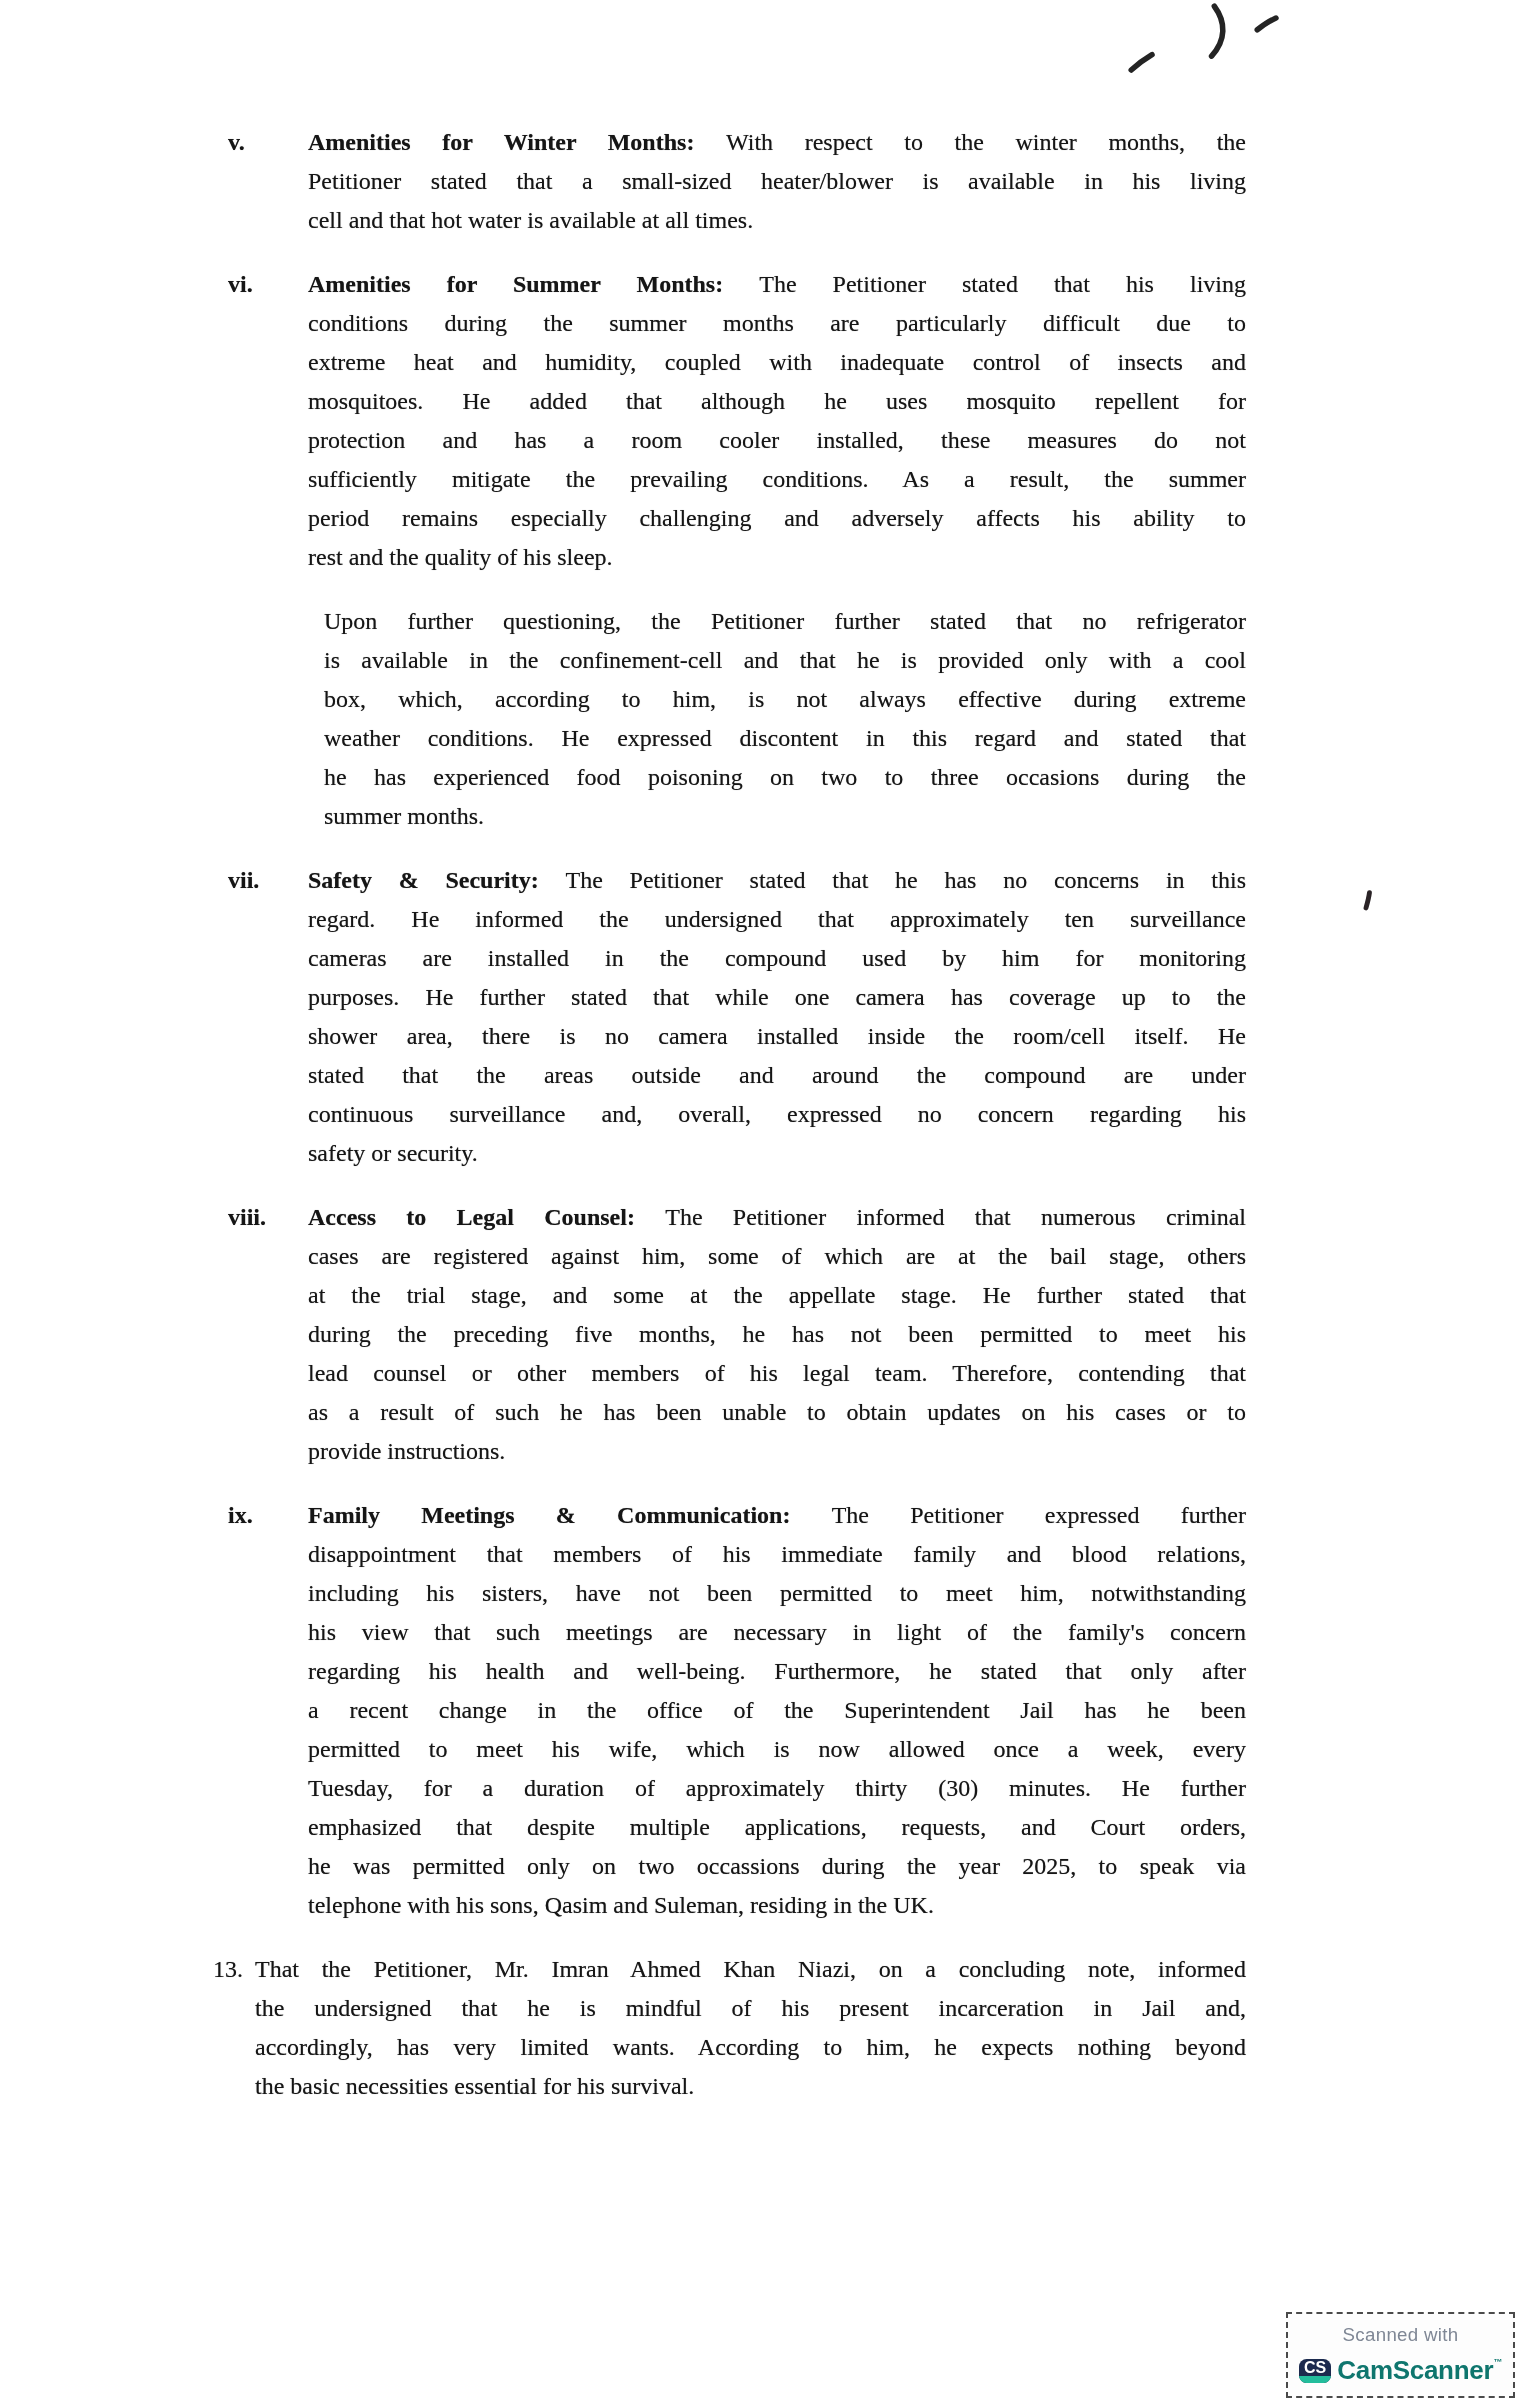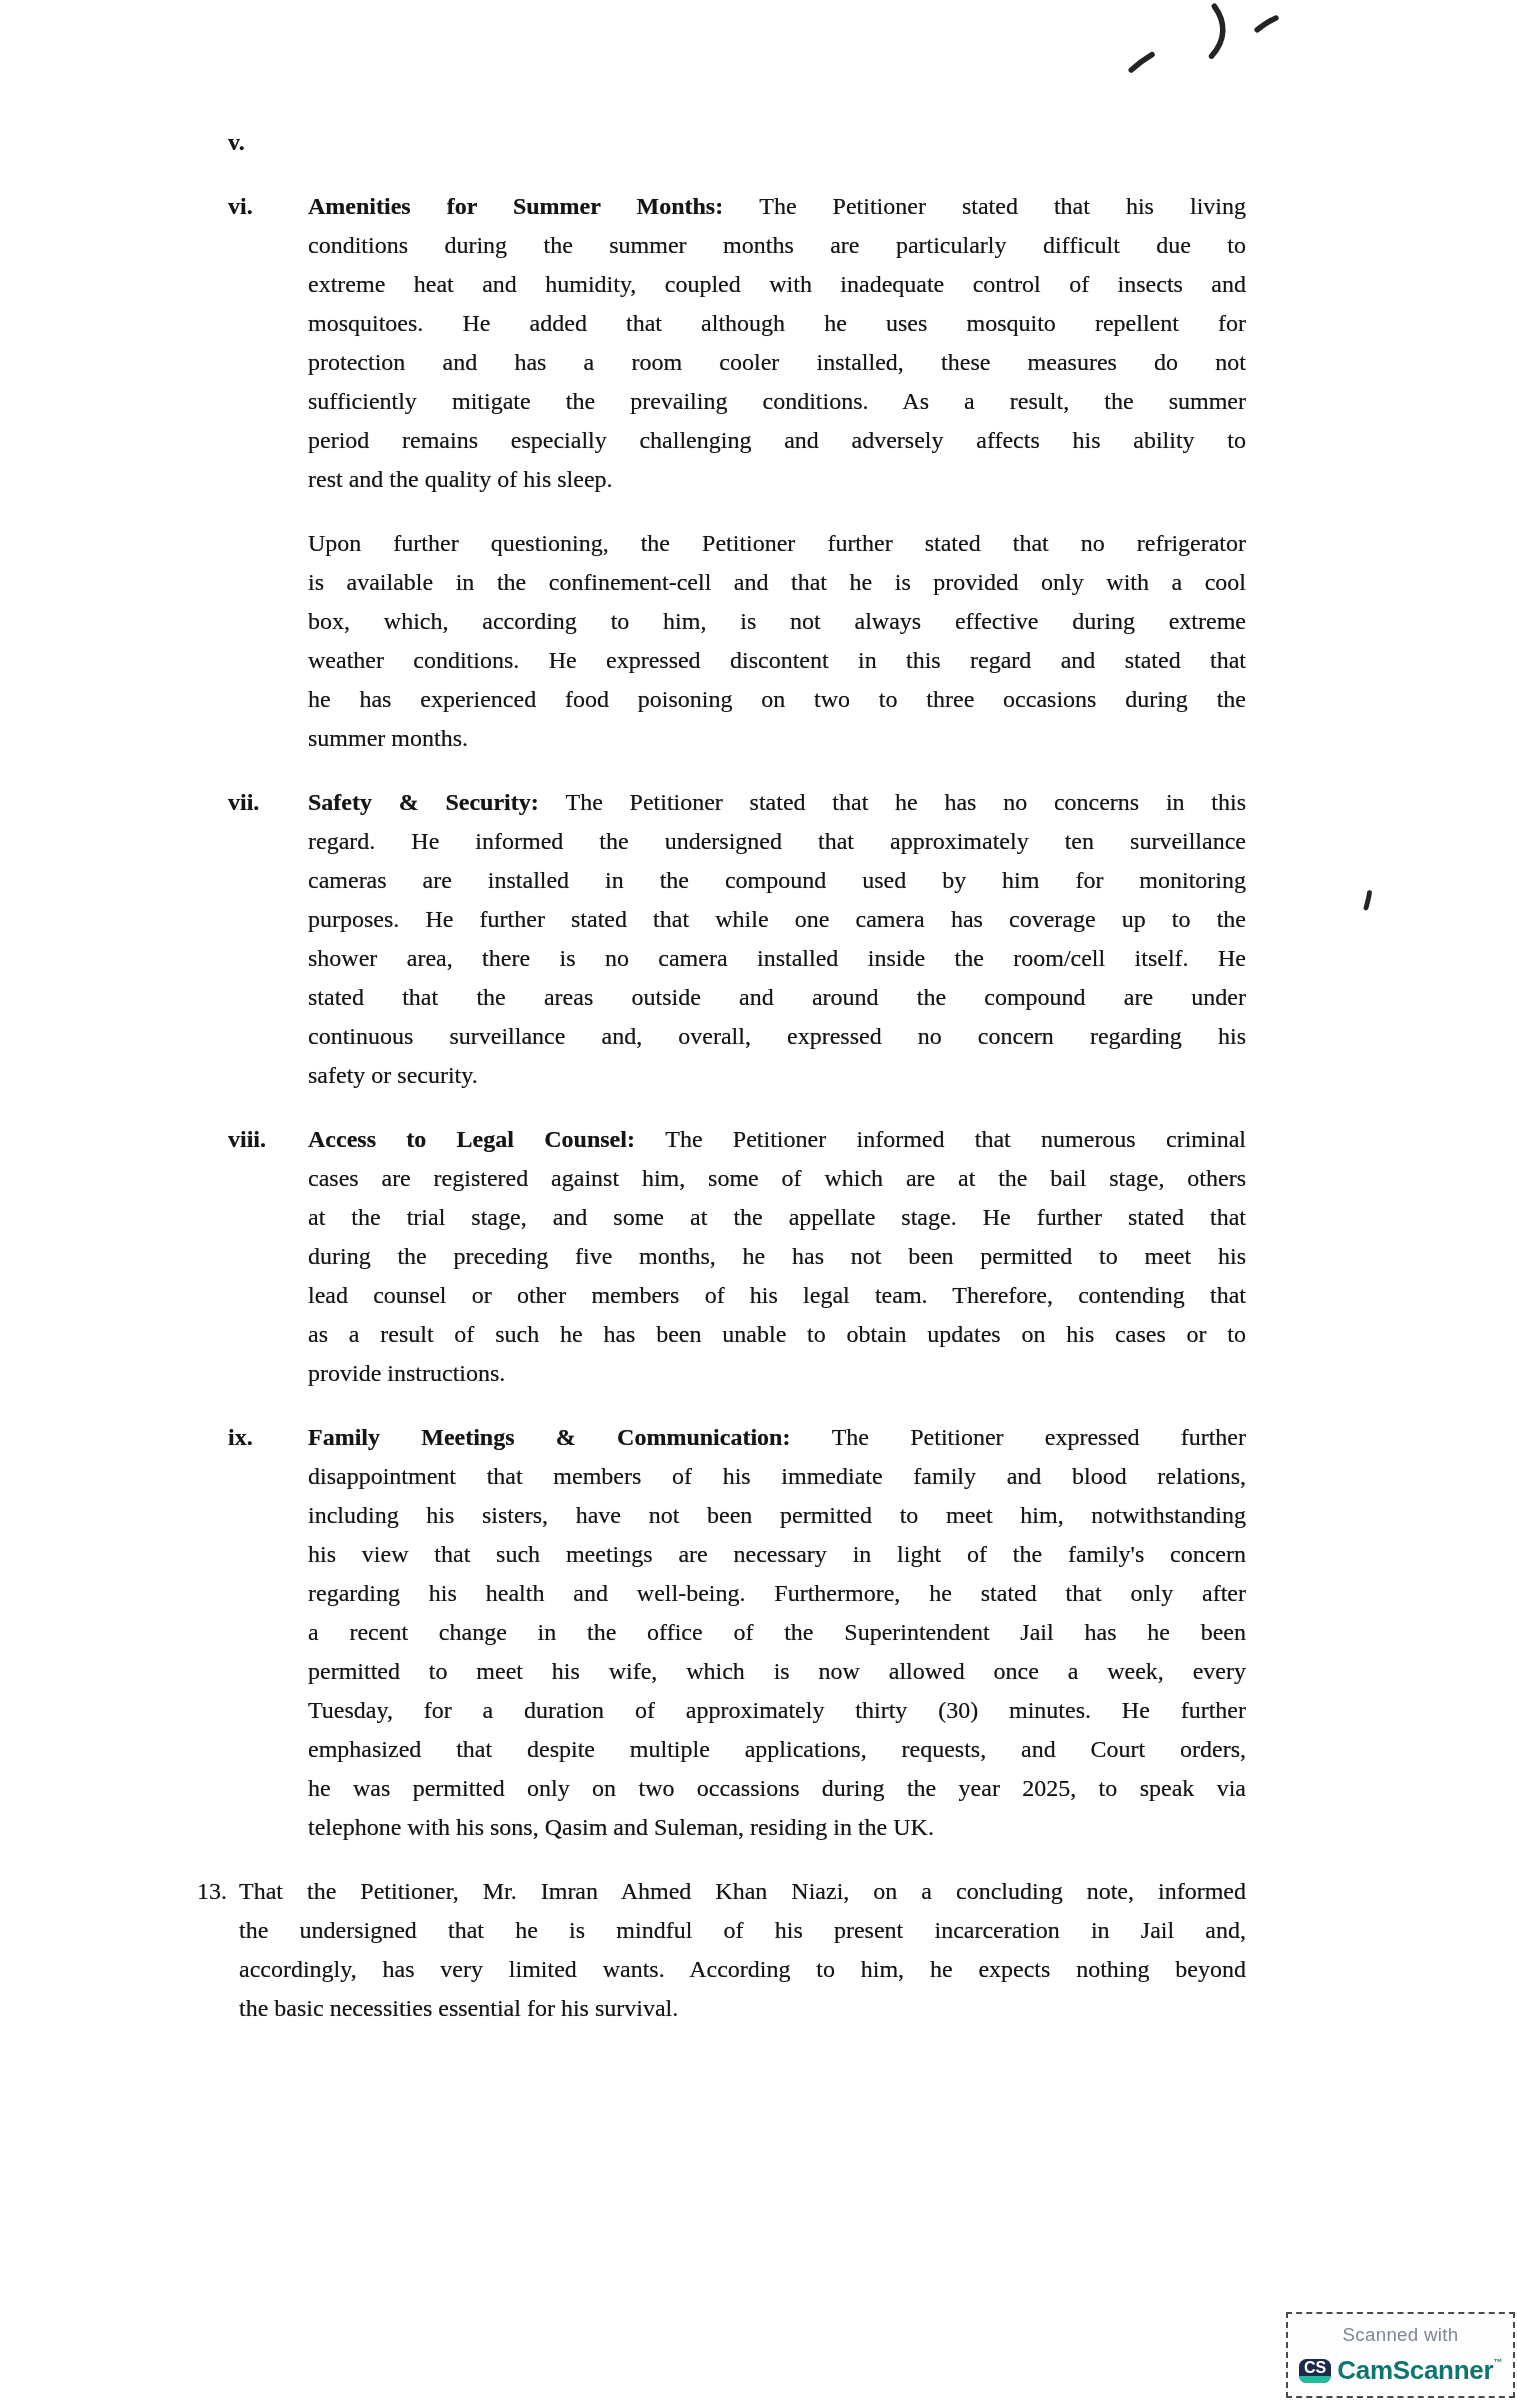--- a/index.html
+++ b/index.html
@@ -9,20 +9,21 @@
     font-family:"Liberation Serif", serif;color:#151515;
   }
   .page{position:absolute;inset:0;background:#ffffff;}
   
   .content{position:absolute;left:197px;top:123px;width:1049px;}
   .para{display:flex;margin-bottom:25px;}
   .marker{
     font-size:24px;line-height:39px;
     text-shadow:0 0 0.7px rgba(20,20,20,0.55);
     flex:0 0 auto;
+    margin-left:16px;
   }
   .para.roman > .marker{flex:0 0 80px;margin-left:31px;font-weight:bold;}
   .para.continuation > .marker{flex:0 0 111px;}
   .para.level1 > .marker{flex:0 0 42px;}
   .ptext{flex:1 1 auto;min-width:0;}
   .para.roman > .ptext{max-width:939px;}
   .para.continuation > .ptext{max-width:939px;}
   .para.level1 > .ptext{max-width:1008px;}
   .line{
     font-size:24px;line-height:39px;width:100%;
@@ -61,20 +62,25 @@
   .cs-name sup{font-size:9px;line-height:1;margin-top:2.8px;}
 </style>
 </head>
 <body>
 
 <div class="page">
 
   <main class="content">
       <div class="para roman">
         <span class="marker">v.</span>
+        <div class="ptext">
+          <div class="line"><b>Amenities for Winter Months: </b>With respect to the winter months, the</div>
+          <div class="line">Petitioner stated that a small-sized heater/blower is available in his living</div>
+          <div class="line last">cell and that hot water is available at all times.</div>
+        </div>
       </div>
       <div class="para roman">
         <span class="marker">vi.</span>
         <div class="ptext">
           <div class="line"><b>Amenities for Summer Months: </b>The Petitioner stated that his living</div>
           <div class="line">conditions during the summer months are particularly difficult due to</div>
           <div class="line">extreme heat and humidity, coupled with inadequate control of insects and</div>
           <div class="line">mosquitoes. He added that although he uses mosquito repellent for</div>
           <div class="line">protection and has a room cooler installed, these measures do not</div>
           <div class="line">sufficiently mitigate the prevailing conditions. As a result, the summer</div>

